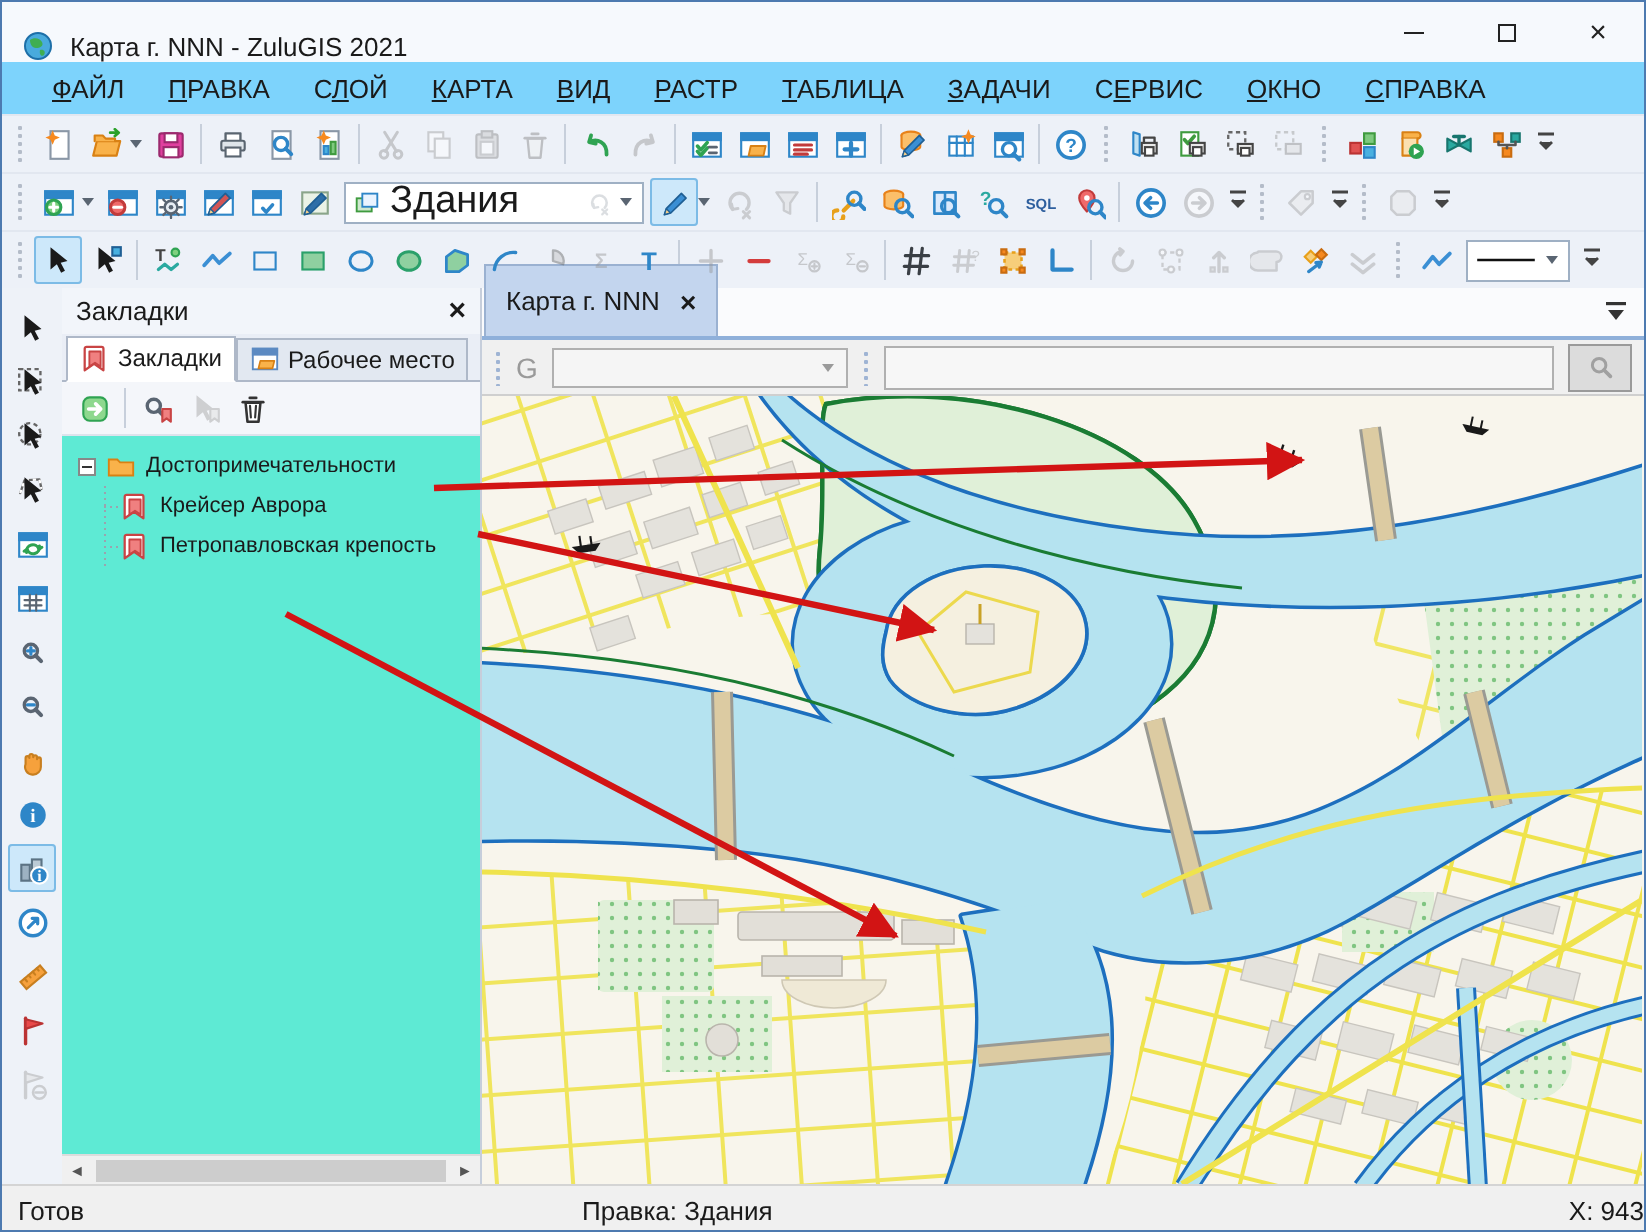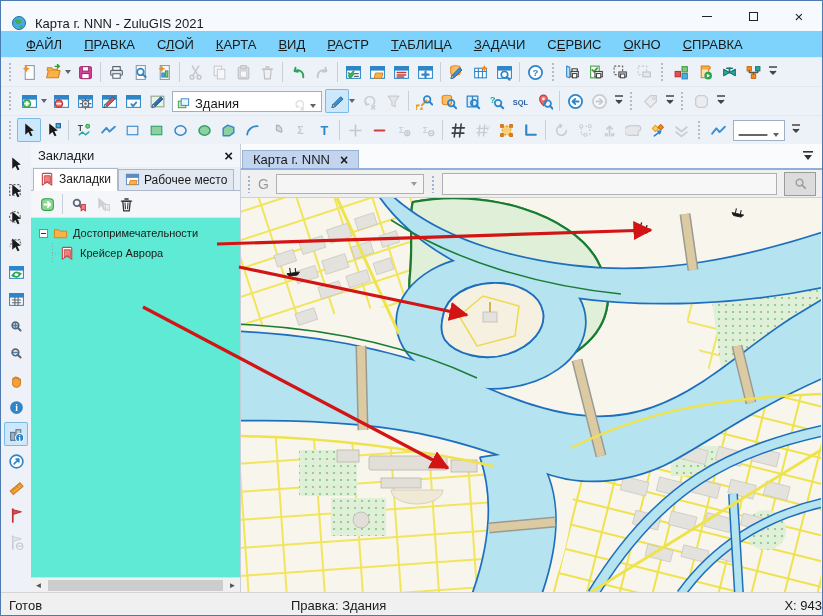--- a/index.html
+++ b/index.html
@@ -21,21 +21,21 @@
 
 .tb{display:flex;align-items:center;height:29px;background:#edf1f8;border-top:1px solid #e2e7f0;padding:0 3px;overflow:hidden}
 .tb:first-of-type{border-top:1px solid #dfe4ee}
 .tbtn{width:24px;height:24px;min-width:24px;display:flex;align-items:center;justify-content:center;border-radius:2px;position:relative}
 .tbtn.on{background:#cde8fa;box-shadow:0 0 0 1px #7cbbe6 inset}
 .tbtn.off{filter:grayscale(1);opacity:.45}
 .caret{width:0;height:0;border:3px solid transparent;border-top:4px solid #5a6572;margin:3px 2px 0 0}
 .sep{width:1px;height:20px;background:#c7cfdb;margin:0 3px;align-self:center}
 .grip{width:5px;height:20px;margin:0 4px;background-image:radial-gradient(#b4bcc9 1px,transparent 1.2px);background-size:4px 4px}
 .ovf{width:13px;height:24px;display:flex;flex-direction:column;align-items:center;justify-content:center;gap:1px;margin-left:1px}
-.combo{height:21px;background:#fff;border:1px solid #9fb0c4;display:flex;align-items:flex-end;padding:0 3px;gap:4px;margin:0 3px;font-size:13px}
+.combo{height:21px;background:#fff;border:1px solid #9fb0c4;display:flex;align-items:center;padding:0 3px;gap:4px;margin:0 3px;font-size:19px}
 .combo .cval{flex:1;white-space:nowrap;overflow:hidden}
 
 .main{display:flex;height:448px}
 .dock{width:30px;background:#eef2f8;display:flex;flex-direction:column;align-items:center;padding-top:8px;gap:3px}
 .dock .tbtn{margin:0}
 .panel{width:210px;background:#f2f5fa;border-right:1px solid #c6cedb;display:flex;flex-direction:column}
 .panel-h{height:23px;display:flex;align-items:center;padding:0 7px;font-size:13px}
 .panel-h .x{margin-left:auto;font-size:15px;font-weight:bold}
 .ptabs{display:flex;align-items:flex-end;padding:0 2px;background:#eaeef6;border-bottom:1px solid #aeb8c8;height:24px}
 .ptab{display:flex;gap:4px;align-items:center;padding:2px 6px 3px;font-size:12px;border:1px solid #aeb8c8;border-bottom:none;background:#e2e8f1;white-space:nowrap}
@@ -49,21 +49,21 @@
 .children .trow{padding-left:16px;position:relative}
 .children .trow::before{content:"";position:absolute;left:8px;top:10px;width:8px;height:1px;
  background-image:repeating-linear-gradient(to right,#9aa3ae 0 1px,transparent 1px 3px)}
 .tlabel.sel{background:#dcdcdc}
 .hscroll{height:15px;background:#f0f0f0;border-top:1px solid #dcdcdc;display:flex;align-items:center}
 .harr{width:15px;text-align:center;font-size:8px;color:#555}
 .hthumb{height:11px;background:#cdcdcd;flex:1;margin:0 2px}
 
 .right{flex:1;display:flex;flex-direction:column;min-width:0}
 .tabbar{height:26px;background:#fafbfd;border-bottom:2px solid #8fb0da;display:flex;align-items:flex-end;padding-left:1px}
-.dtab{height:18px;display:flex;align-items:center;gap:10px;padding:0 10px;background:#c3d5ee;border:1px solid #9ab1d1;border-bottom:none;font-size:13px}
+.dtab{height:36px;display:flex;align-items:center;gap:10px;padding:0 10px;background:#c3d5ee;border:1px solid #9ab1d1;border-bottom:none;font-size:13px}
 .dtab .x{font-size:14px;font-weight:bold}
 .pinbtn{margin-left:auto;margin-right:8px;align-self:center}
 .gbar{height:28px;display:flex;align-items:center;background:#f0f0f0;border-bottom:1px solid #cfcfcf;padding:0 6px;gap:7px}
 .glabel{color:#9a9a9a;font-size:14px}
 .gcombo{width:148px;height:20px;background:#f5f5f5;border:1px solid #b0b0b0;display:flex;align-items:center;justify-content:flex-end;padding:0 4px}
 .gsep{width:4px;height:18px;background-image:radial-gradient(#9fb4d4 1px,transparent 1.2px);background-size:4px 4px}
 .ginput{flex:1;height:22px;background:#f7f7f7;border:1px solid #b0b0b0}
 .gsearch{width:32px;height:24px;background:#dcdcdc;border:1px solid #9a9a9a;display:flex;align-items:center;justify-content:center}
 .mapwrap{flex:1;position:relative;background:#f8f5ec;overflow:hidden}
 
@@ -1061,20 +1061,29 @@
       </div>
       <div class="children" id="treechildren">
           <div class="trow">
             <span>
               <svg viewBox="0 0 16 16" width="15" height="15">
                 <path d="M3.5,1.5 h8 a1,1 0 0 1 1,1 V14 l-5,-3.4 L2.5,14 V2.5 a1,1 0 0 1 1,-1 Z" fill="#fff" stroke="#c94444" stroke-width="1.2" stroke-linecap="round" stroke-linejoin="round"></path>
                 <path d="M5,4 h6 v8 l-3,-2 -3,2 Z" fill="#f08080" stroke="#c94444" stroke-width="1" stroke-linecap="round" stroke-linejoin="round"></path>
               </svg>
             </span>
             <span class="tlabel">Крейсер Аврора</span>
+          </div>
+          <div class="trow">
+            <span>
+              <svg viewBox="0 0 16 16" width="15" height="15">
+                <path d="M3.5,1.5 h8 a1,1 0 0 1 1,1 V14 l-5,-3.4 L2.5,14 V2.5 a1,1 0 0 1 1,-1 Z" fill="#fff" stroke="#c94444" stroke-width="1.2" stroke-linecap="round" stroke-linejoin="round"></path>
+                <path d="M5,4 h6 v8 l-3,-2 -3,2 Z" fill="#f08080" stroke="#c94444" stroke-width="1" stroke-linecap="round" stroke-linejoin="round"></path>
+              </svg>
+            </span>
+            <span class="tlabel">Петропавловская крепость</span>
           </div>
         </div>
     </div>
     <div class="hscroll">
       <span class="harr">◄</span>
       <div class="hthumb"></div>
       <span class="harr">►</span>
     </div>
   </div>
 

